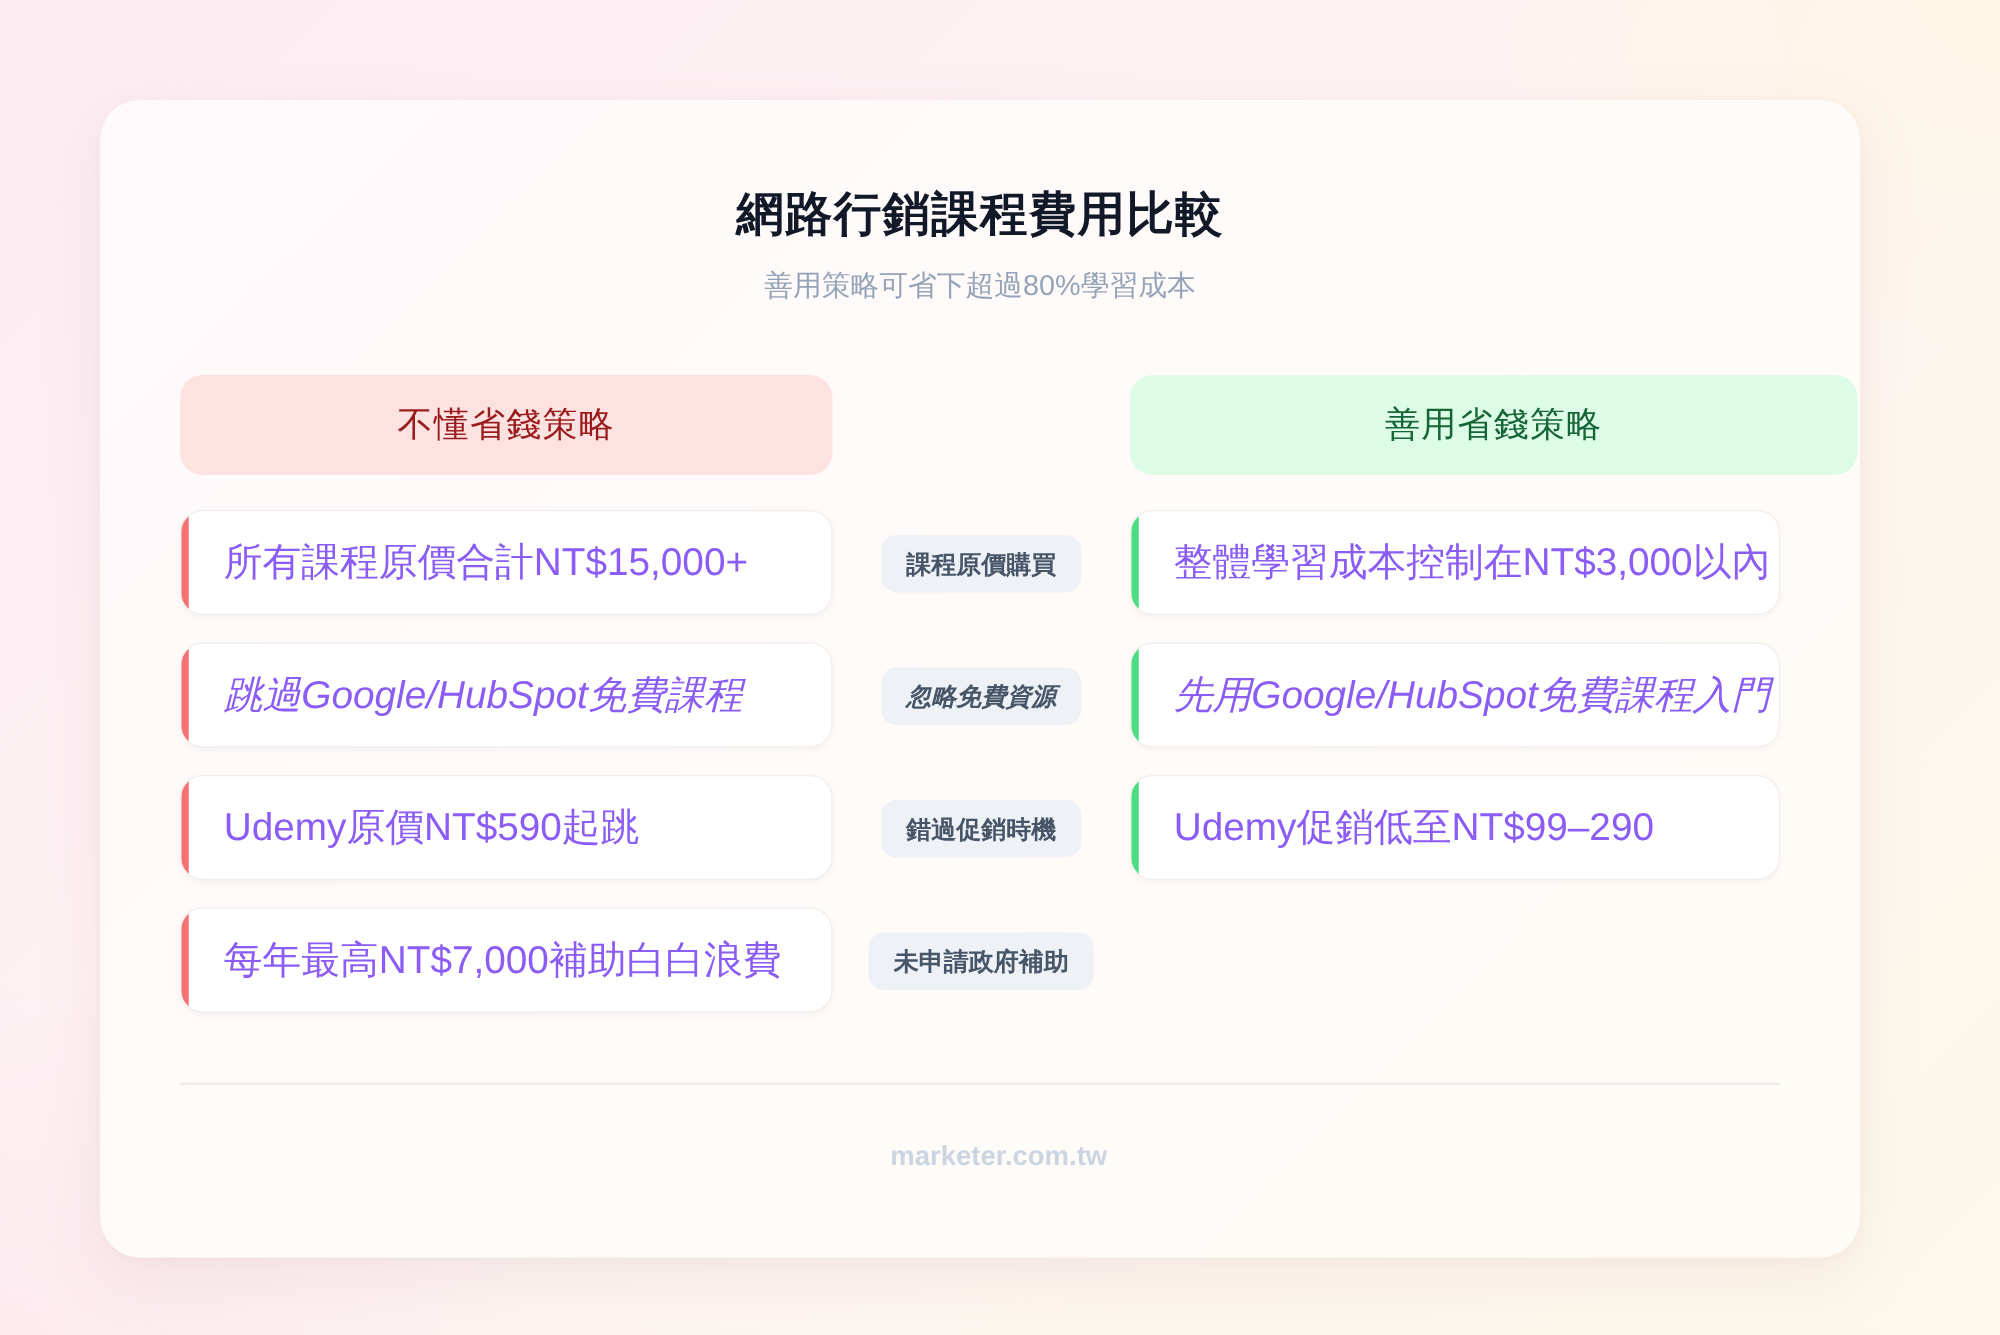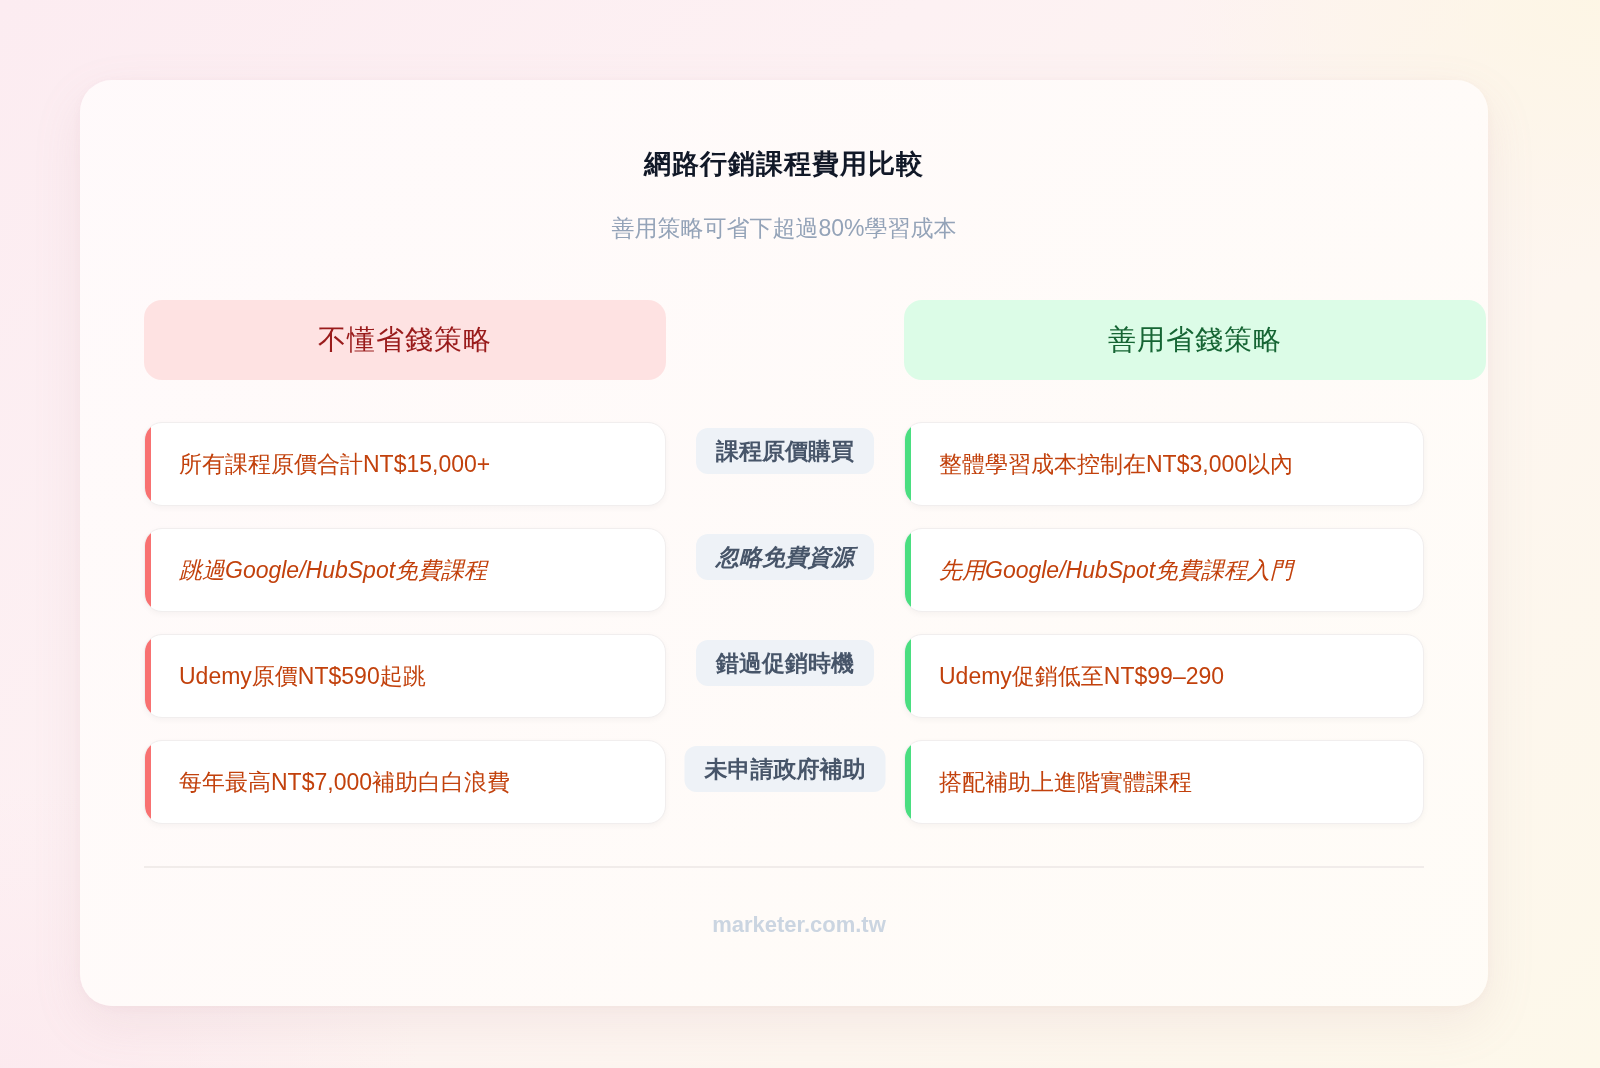--- a/index.html
+++ b/index.html
@@ -20,65 +20,65 @@
     position: absolute;
     left: 80px; top: 80px;
     width: 1408px; height: 926px;
     border-radius: 32px;
     background: linear-gradient(135deg, rgba(255,250,251,0.96) 0%, rgba(255,251,249,0.96) 50%, rgba(255,252,247,0.96) 100%);
     box-shadow: 0 18px 50px rgba(180,140,150,0.12), 0 2px 8px rgba(180,140,150,0.06);
   }
   .title {
     position: absolute; left: 0; right: 0; top: 66px;
     text-align: center;
-    font-size: 27px; font-weight: 700; color: #111827;
+    font-size: 38px; font-weight: 700; color: #111827;
     letter-spacing: 1px;
   }
   .subtitle {
     position: absolute; left: 0; right: 0; top: 133px;
     text-align: center;
     font-size: 23px; color: #94a3b8;
   }
   .col-header {
     position: absolute; top: 220px; height: 80px;
     border-radius: 18px;
     display: flex; align-items: center; justify-content: center;
     font-size: 28px; font-weight: 400; letter-spacing: 1px;
   }
   .col-header.bad { left: 64px; width: 522px; background: #fee2e2; color: #991b1b; }
   .col-header.good { left: 824px; width: 582px; background: #dcfce7; color: #166534; }
 
   .row { position: absolute; height: 84px; }
   .item {
-    position: absolute; top: 14px; height: 84px;
+    position: absolute; top: 0; height: 84px;
     background: #ffffff;
     border-radius: 18px;
     border: 1px solid #f1eeee;
     box-shadow: 0 2px 6px rgba(0,0,0,0.04);
     display: flex; align-items: center;
     padding-left: 34px;
-    font-size: 23px; color: #c2410c;
+    font-size: 31px; color: #8b5cf6;
     overflow: hidden;
   }
   .item::before {
     content: ""; position: absolute; left: 0; top: 0; bottom: 0; width: 6px;
     border-radius: 18px 0 0 18px;
   }
   .item.bad { left: 64px; width: 522px; }
   .item.bad::before { background: #f87171; }
   .item.good { left: 824px; width: 520px; }
   .item.good::before { background: #4ade80; }
   .tag {
     position: absolute; top: 20px; height: 46px;
     left: 705px; transform: translateX(-50%);
     background: #eef2f7;
     border-radius: 12px;
     padding: 0 20px;
     display: flex; align-items: center;
-    font-size: 23px; font-weight: 700; color: #475569;
+    font-size: 20px; font-weight: 700; color: #475569;
     white-space: nowrap;
   }
   .divider {
     position: absolute; left: 64px; width: 1280px; top: 786px;
     height: 2px; background: #f1ecea;
   }
   .footer {
     position: absolute; left: 0; right: 0; top: 832px;
     text-align: center;
     font-size: 22px; font-weight: 700; color: #cbd5e1; margin-left: 30px;
@@ -110,18 +110,17 @@
 
   <div class="row" style="top:540px;left:0;right:0;">
     <div class="item bad">Udemy原價NT$590起跳</div>
     <div class="tag">錯過促銷時機</div>
     <div class="item good">Udemy促銷低至NT$99–290</div>
   </div>
 
   <div class="row" style="top:646px;left:0;right:0;">
     <div class="item bad">每年最高NT$7,000補助白白浪費</div>
     <div class="tag">未申請政府補助</div>
-    <div class="item good">搭配補助上進階實體課程</div>
   </div>
 
   <div class="divider"></div>
   <div class="footer">marketer.com.tw</div>
 </div>
 
 </body></html>

